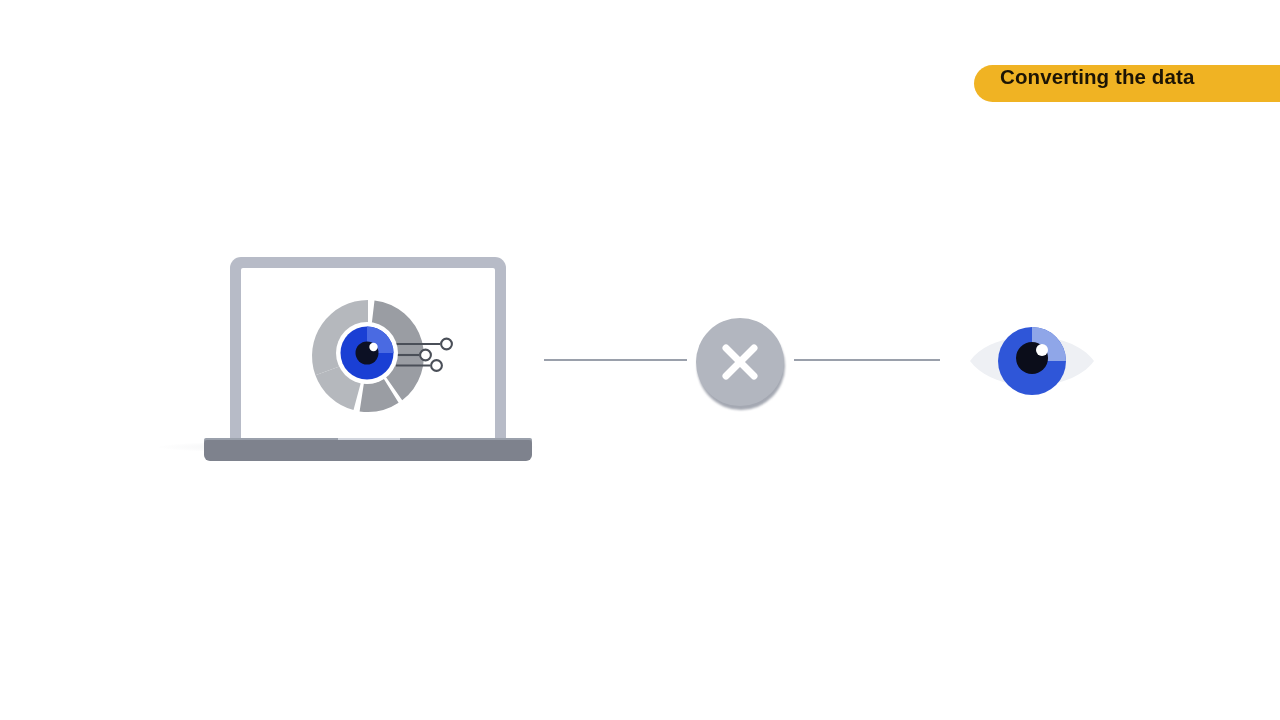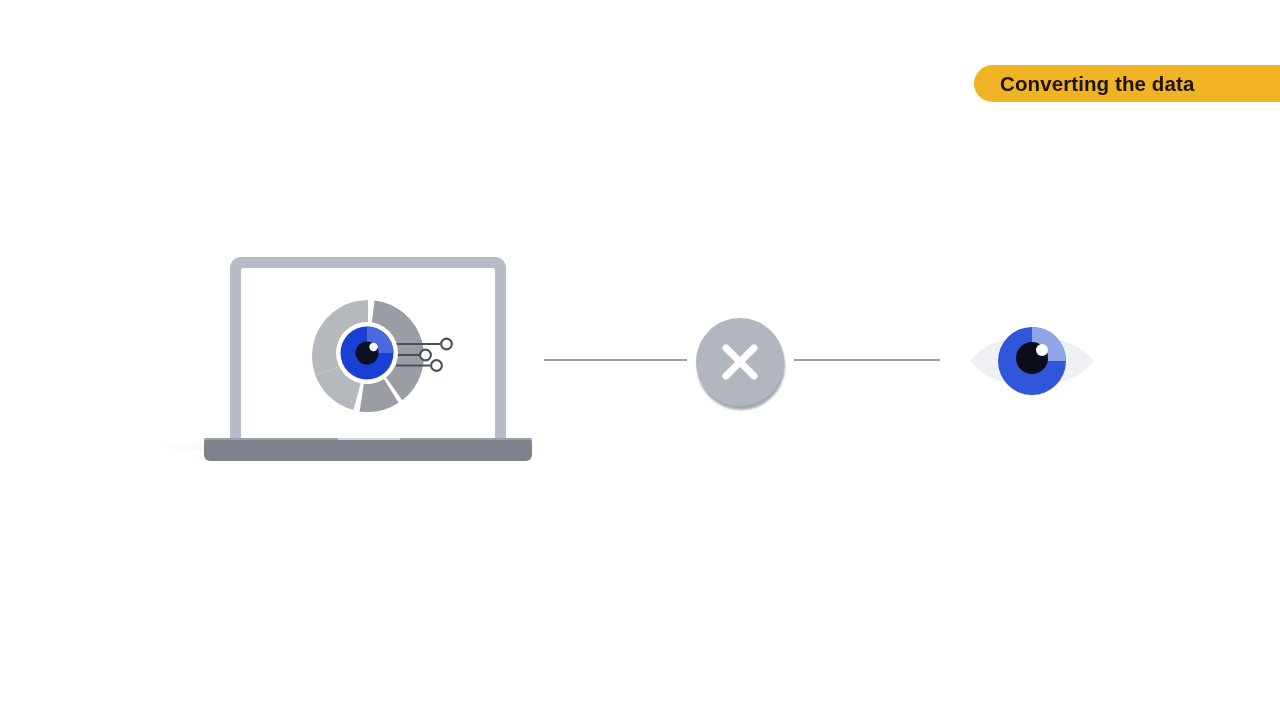--- a/index.html
+++ b/index.html
@@ -28,21 +28,20 @@
   #caption-banner {
     position: absolute;
     left: 974px;
     top: 65px;
     width: 306px;
     height: 37px;
     background: #f0b323;
     border-top-left-radius: 19px;
     border-bottom-left-radius: 19px;
     display: flex;
-    align-items: center;
     box-sizing: border-box;
     padding-left: 26px;
   }
   #caption-text {
     font-family: "Liberation Sans", sans-serif;
     font-size: 20.5px;
     font-weight: 700;
     color: #1c1405;
     letter-spacing: 0.1px;
     white-space: nowrap;

